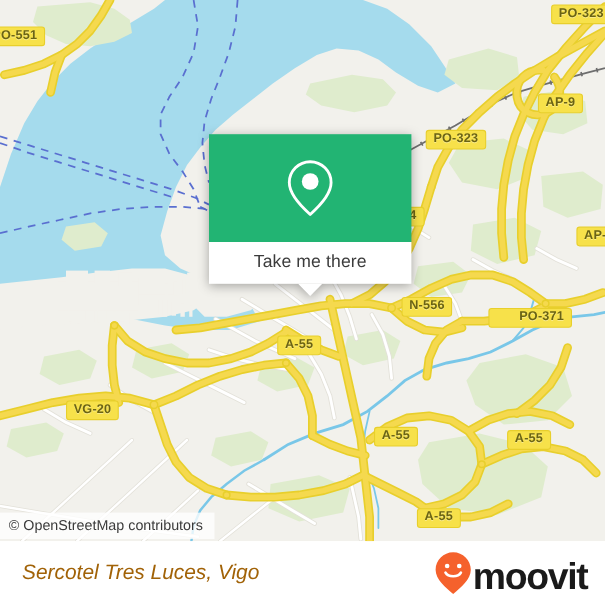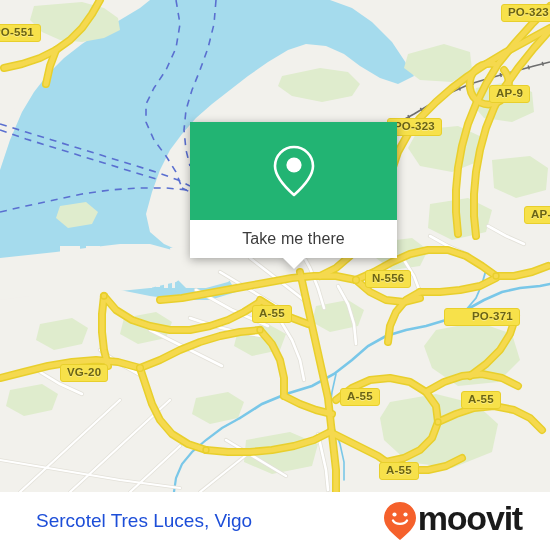--- a/index.html
+++ b/index.html
@@ -58,21 +58,21 @@
     background: rgba(255,255,255,0.78);
     white-space: nowrap;
     z-index: 40;
   }
 
   
   #popup {
     position: absolute;
     left: 190px;
     top: 122px;
-    width: 207px;
+    width: 184px;
     z-index: 50;
     filter: drop-shadow(0 2px 5px rgba(0,0,0,0.32));
   }
   #popup-top {
     background: #22b473;
     height: 98px;
     display: flex;
     align-items: center;
     justify-content: center;
   }
@@ -106,30 +106,31 @@
     left: 0;
     top: 492px;
     width: 550px;
     height: 58px;
     background: #ffffff;
     display: flex;
     align-items: center;
     z-index: 60;
   }
   #place-title {
-    margin-left: 36px;
+    margin-left: 20px;
     font-size: 19px;
-    color: #1d4ed8;
+    color: #a16207;
     white-space: nowrap;
+    font-style: italic;
   }
   #brand {
     margin-left: auto;
-    margin-right: 28px;
+    margin-right: 16px;
     display: flex;
-    align-items: flex-start;
+    align-items: flex-end;
   }
   #brand-text {
     font-size: 34px;
     font-weight: bold;
     color: #1a1a1a;
     letter-spacing: -1.2px;
     line-height: 34px;
     margin-left: 1px;
   }
 </style>
@@ -416,28 +417,29 @@
       </g>
     </svg>
 
     <div class="shield" style="left:-14px; top:24px;">PO-551</div>
     <div class="shield" style="left:501px; top:4px;">PO-323</div>
     <div class="shield" style="left:489px; top:85px;">AP-9</div>
     <div class="shield" style="left:387px; top:118px;">PO-323</div>
     <div class="shield" style="left:524px; top:206px;">AP-9</div>
     <div class="shield" style="left:344px; top:188px;">VG-4</div>
     <div class="shield" style="left:337px; top:270px;margin-left:28px;">N-556</div>
-    <div class="shield" style="left:444px; top:308px;padding-left:27px;">PO-371</div>
+    <div class="shield" style="left:444px; top:280px;padding-left:27px;">PO-371</div>
     <div class="shield" style="left:252px; top:305px;">A-55</div>
     <div class="shield" style="left:16px;  top:364px;margin-left:44px;">VG-20</div>
     <div class="shield" style="left:340px; top:388px;">A-55</div>
     <div class="shield" style="left:461px; top:391px;">A-55</div>
     <div class="shield" style="left:379px; top:462px;">A-55</div>
   </div>
 
+  <div id="attribution">© OpenStreetMap contributors</div>
 
   <div id="popup">
     <div id="popup-top">
       <svg width="46" height="54" viewBox="0 0 46 54">
         <path d="M23 3 C12.5 3 4 11.5 4 22 C4 32 14 43 23 51 C32 43 42 32 42 22 C42 11.5 33.5 3 23 3 Z" fill="none" stroke="#ffffff" stroke-width="2.6" stroke-linejoin="round"></path>
         <circle cx="23" cy="21" r="7.6" fill="#ffffff"></circle>
       </svg>
     </div>
     <div id="popup-bottom">
       <span id="popup-label">Take me there</span>

